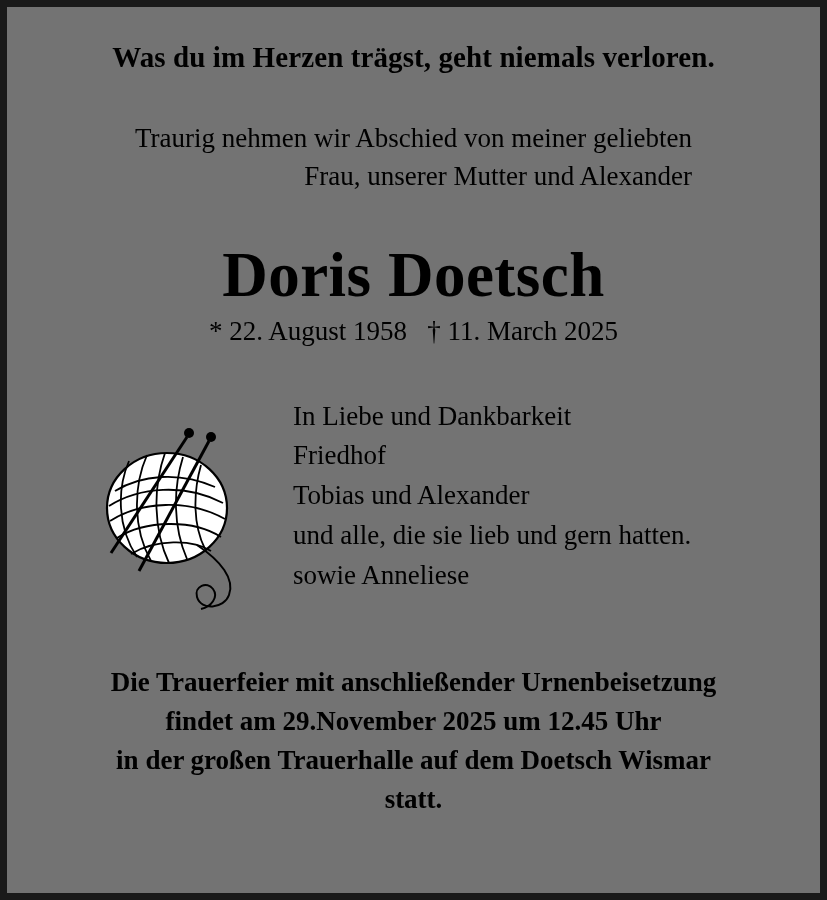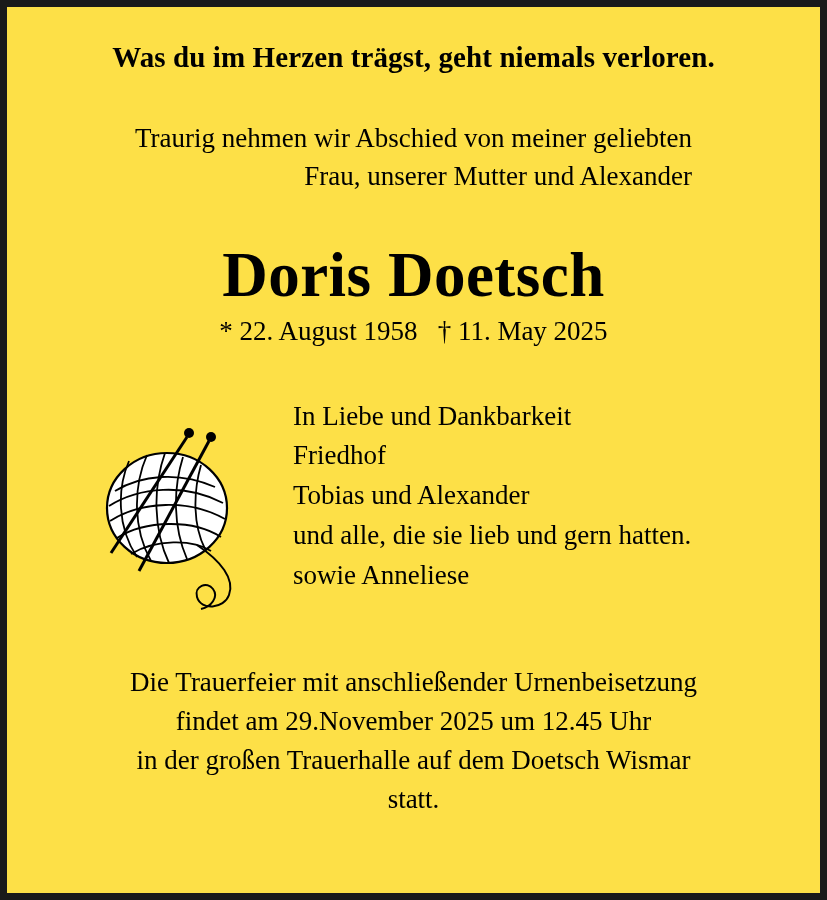--- a/index.html
+++ b/index.html
@@ -12,21 +12,21 @@
     height: 900px;
     font-family: "Liberation Serif", serif;
     color: #000000;
     overflow: hidden;
   }
   .obituary {
     position: relative;
     box-sizing: border-box;
     width: 827px;
     height: 900px;
-    background: #fde047;
+    background: #737373;
     border: 7px solid #1a1a1a;
     padding: 26px 30px 20px 30px;
     display: flex;
     flex-direction: column;
     align-items: center;
   }
   .motto {
     font-size: 29px;
     font-weight: bold;
     text-align: center;
@@ -81,37 +81,38 @@
   }
   .service {
     margin-top: 30px;
     font-size: 27px;
     line-height: 1.45;
     text-align: center;
     width: 100%;
   }
   .service div {
     white-space: nowrap;
+    font-weight: bold;
   }
 </style>
 </head>
 <body>
 
 <div class="obituary">
 
   <div class="motto">Was du im Herzen trägst, geht niemals verloren.</div>
 
   <div class="intro">
     <div>Traurig nehmen wir Abschied von meiner geliebten</div>
     <div>Frau, unserer Mutter und Alexander</div>
   </div>
 
   <div class="name">Doris Doetsch</div>
 
-  <div class="dates">* 22. August 1958   † 11. May 2025</div>
+  <div class="dates">* 22. August 1958   † 11. March 2025</div>
 
   <div class="middle">
 
     <div class="emblem">
       <svg width="190" height="230" viewBox="0 0 190 230" fill="none" xmlns="http://www.w3.org/2000/svg">
 
         <ellipse cx="78" cy="105" rx="60" ry="55" fill="#ffffff" stroke="#000000" stroke-width="2.2"></ellipse>
 
         <path d="M26 88 C52 72, 90 68, 126 84" stroke="#000000" stroke-width="1.8" fill="none"></path>
         <path d="M20 103 C50 84, 96 80, 134 100" stroke="#000000" stroke-width="1.8" fill="none"></path>

